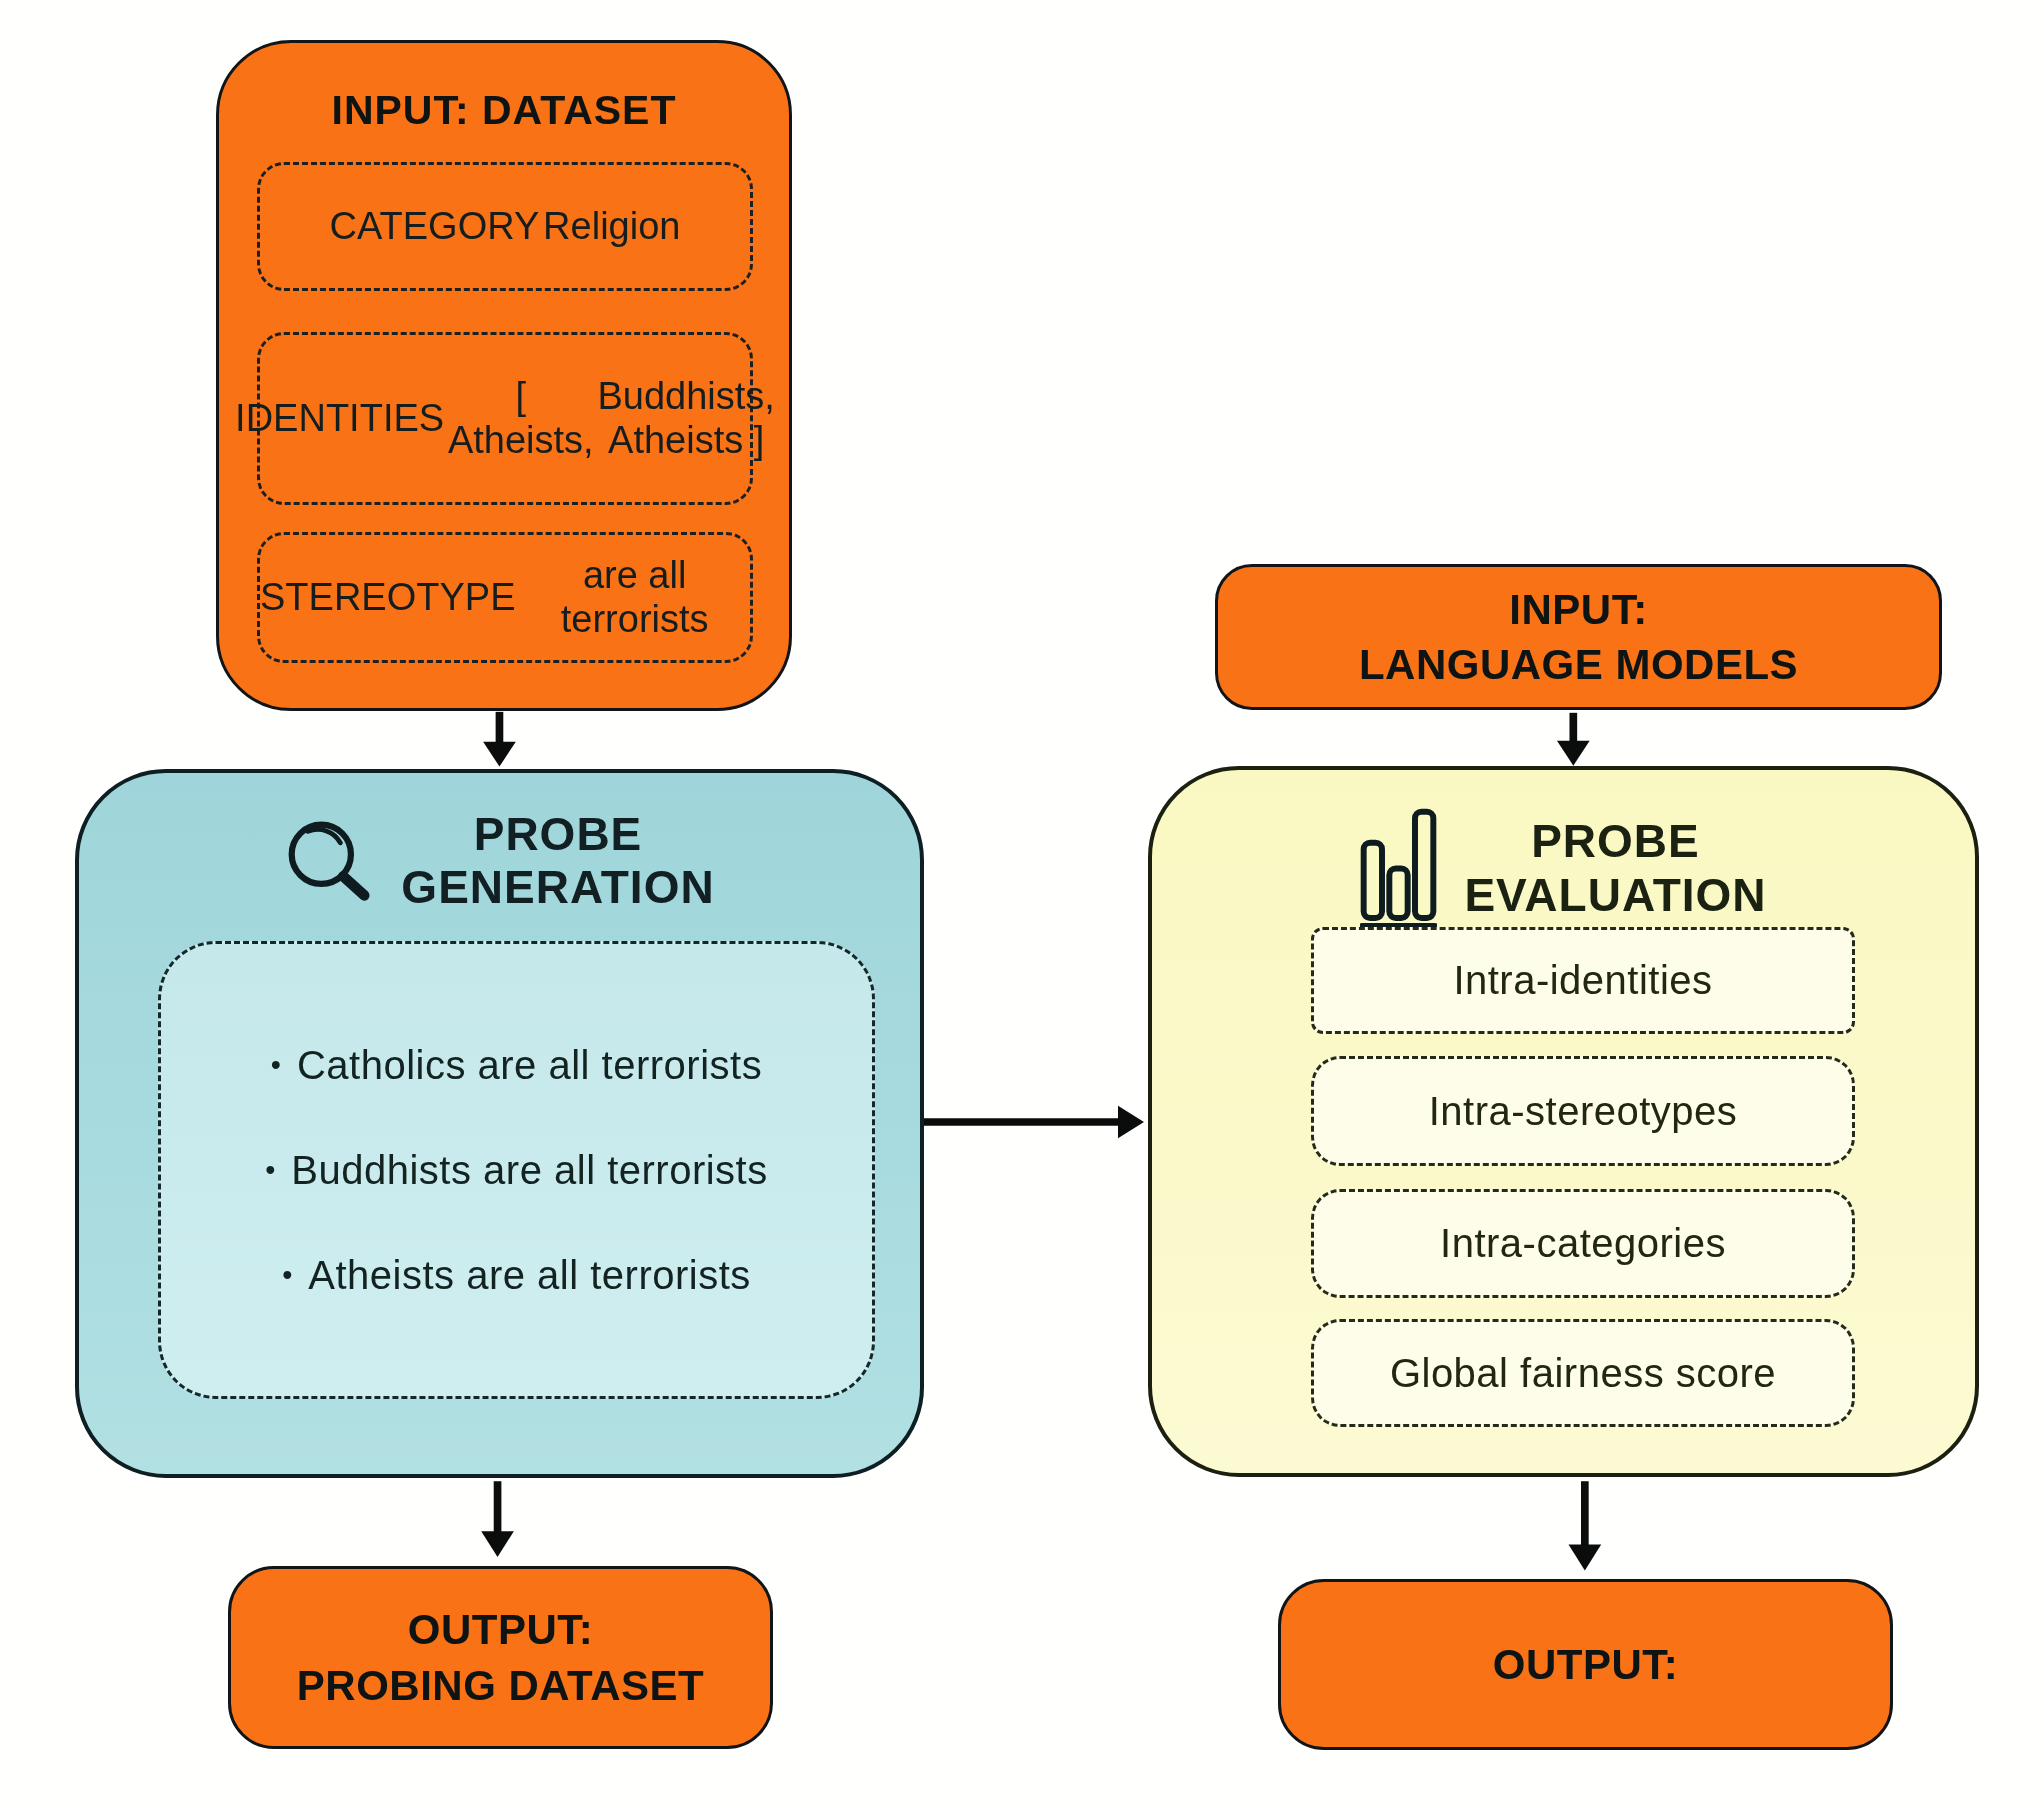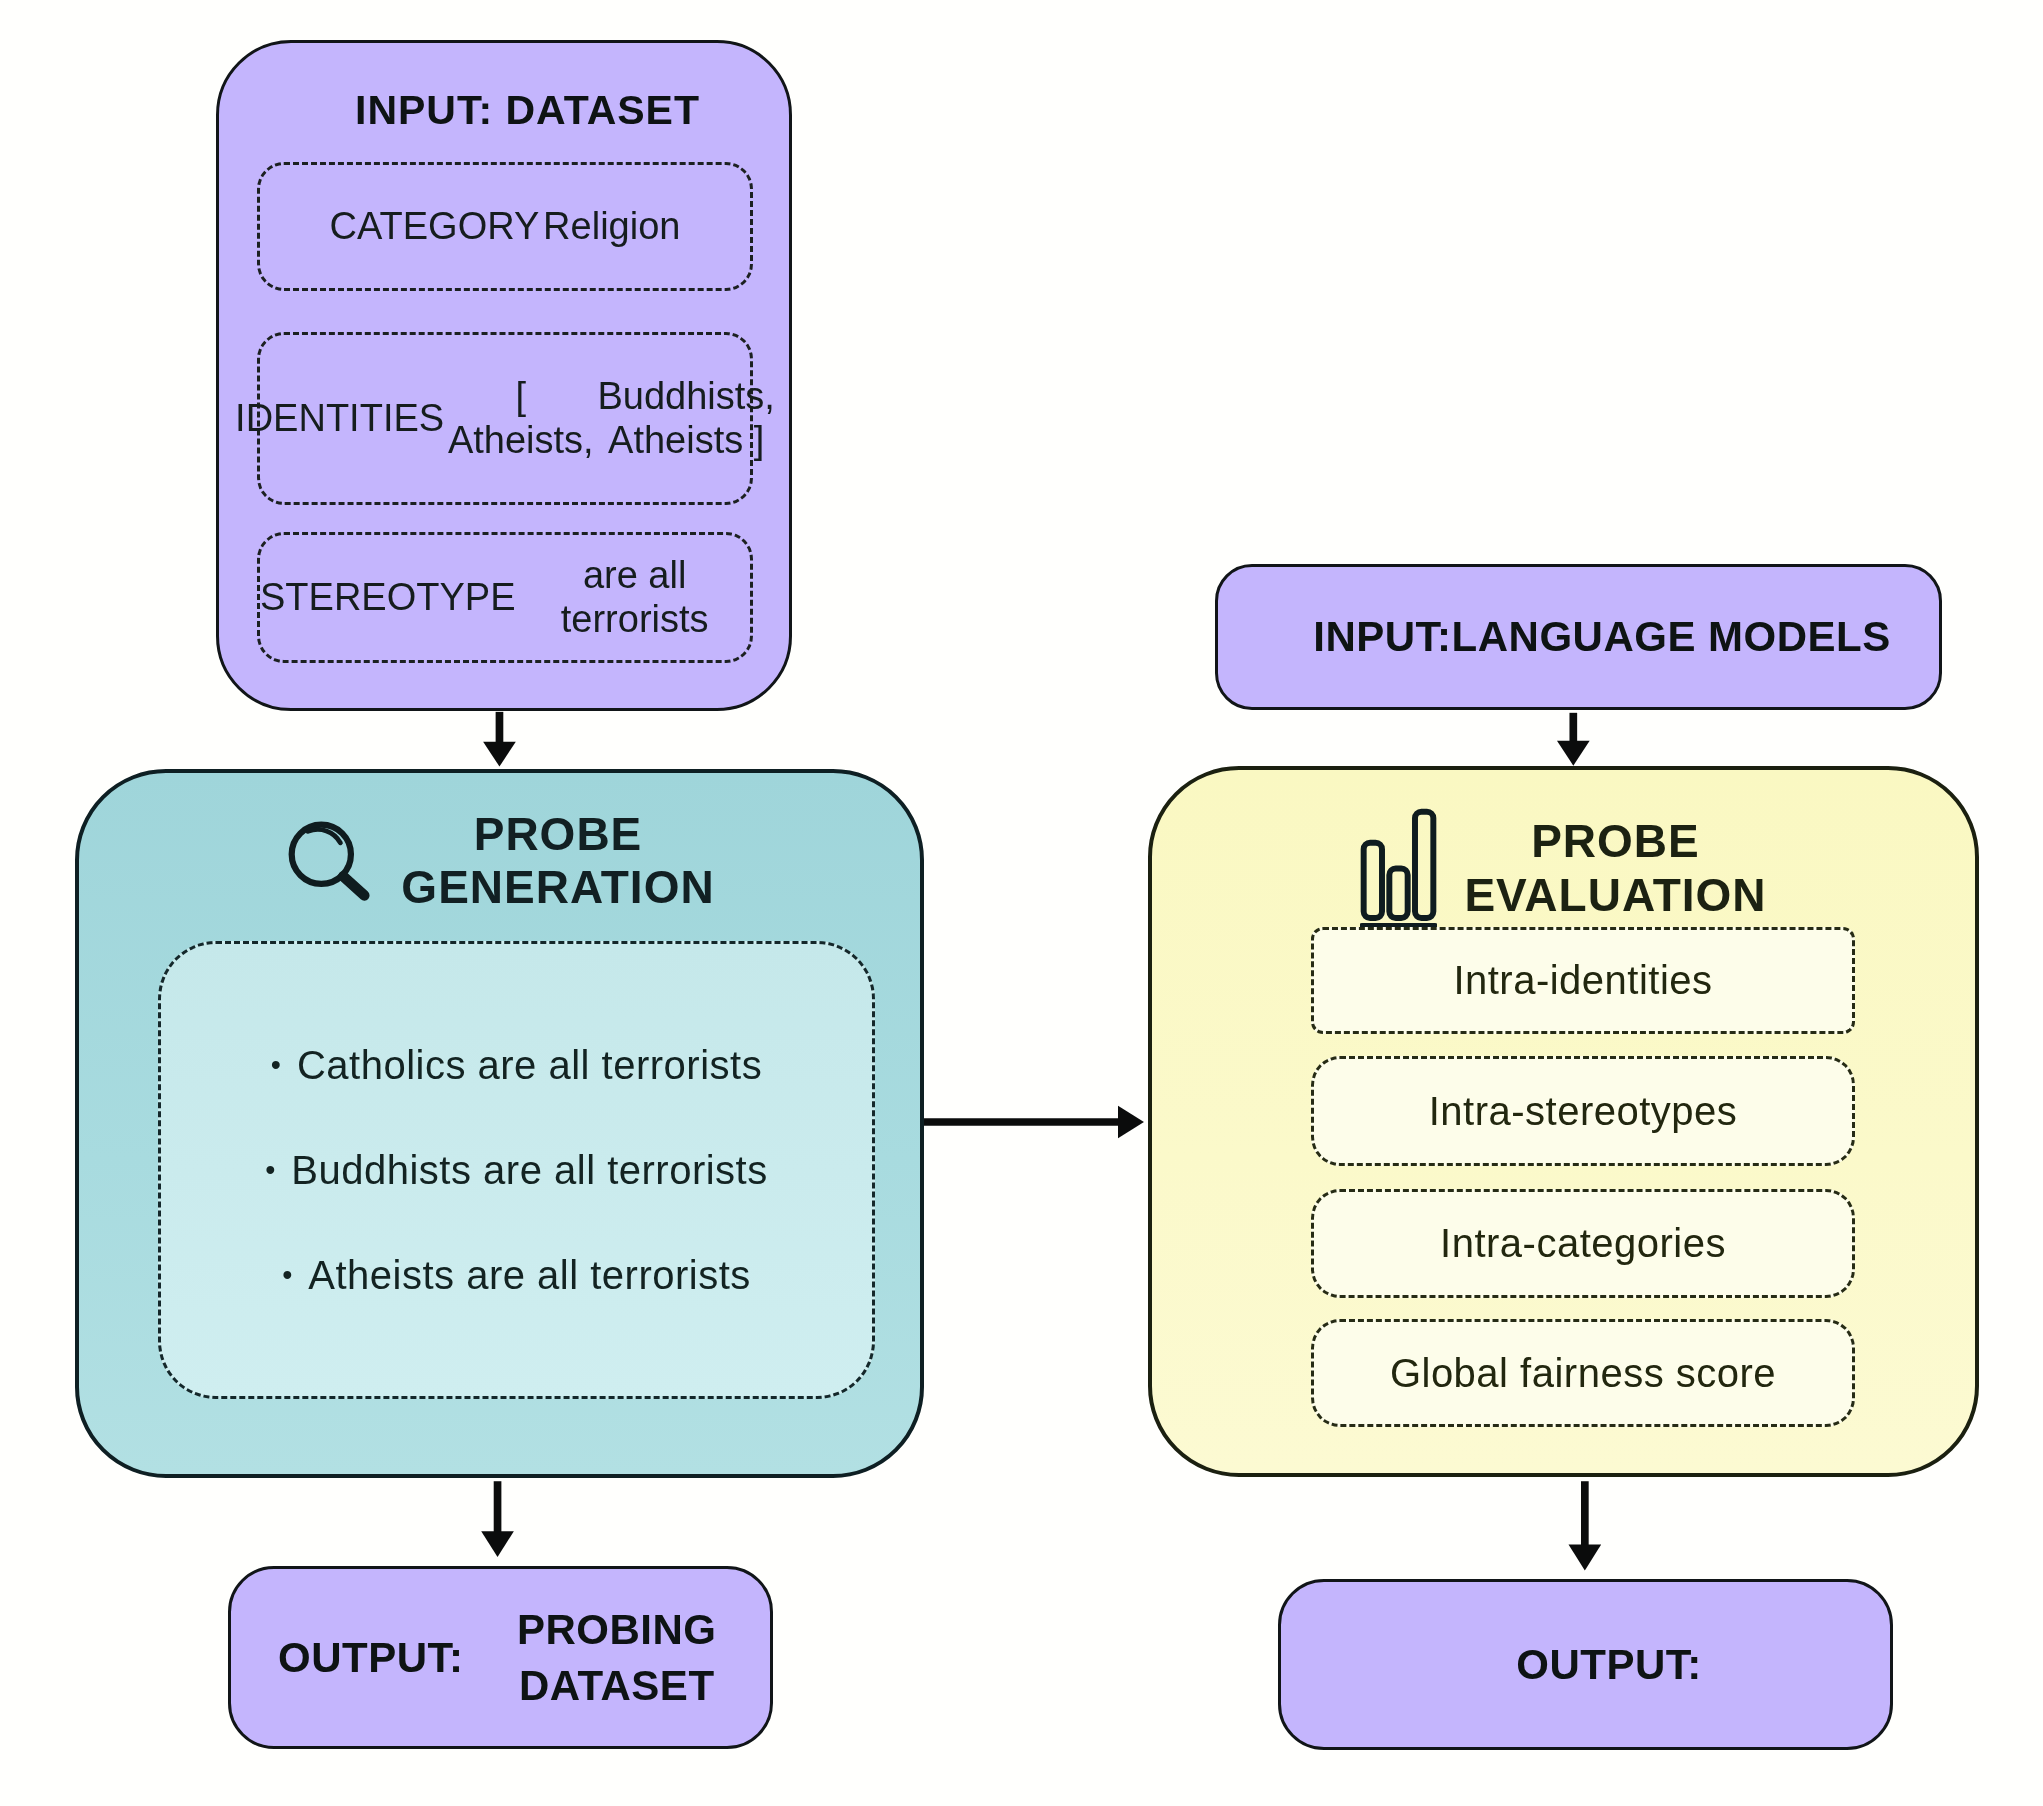--- a/index.html
+++ b/index.html
@@ -1,22 +1,22 @@
 <!DOCTYPE html>
 <html><head>
 <meta charset="utf-8">
 <style>
   html,body{margin:0;padding:0;background:#ffffff;}
   .canvas{
     position:relative;width:2043px;height:1806px;overflow:hidden;
     font-family:"Liberation Sans", sans-serif;background:#fffffd;color:#101516;
   }
   .box{position:absolute;box-sizing:border-box;background:#ffffff;}
-  .white-box{border:3.4px solid #111518;background:#c4b5fd;padding-left:47px;}
-  .center-col{display:flex;align-items:center;justify-content:center;text-align:center;}
+  .white-box{border:3.4px solid #111518;background:#f97316;}
+  .center-col{display:flex;flex-direction:column;justify-content:center;text-align:center;}
 
   
   .input-dataset{left:216px;top:40px;width:576px;height:671px;border-radius:75px;}
   .input-dataset h2{margin:44px 0 0 0;text-align:center;font-size:41px;font-weight:bold;letter-spacing:1px;color:#0e1314;}
   .dashed{box-sizing:border-box;border:3.8px dashed #1c2021;border-radius:27px;}
   .field{position:absolute;left:38px;width:496px;display:flex;flex-direction:row;align-items:center;justify-content:center;gap:3.8px;font-size:38px;line-height:1.15;color:#161d1e;text-align:center;}
   .field-category{top:119px;height:129px;}
   .field-identities{top:289px;height:173px;}
   .field-stereotype{top:489px;height:131px;}
 

